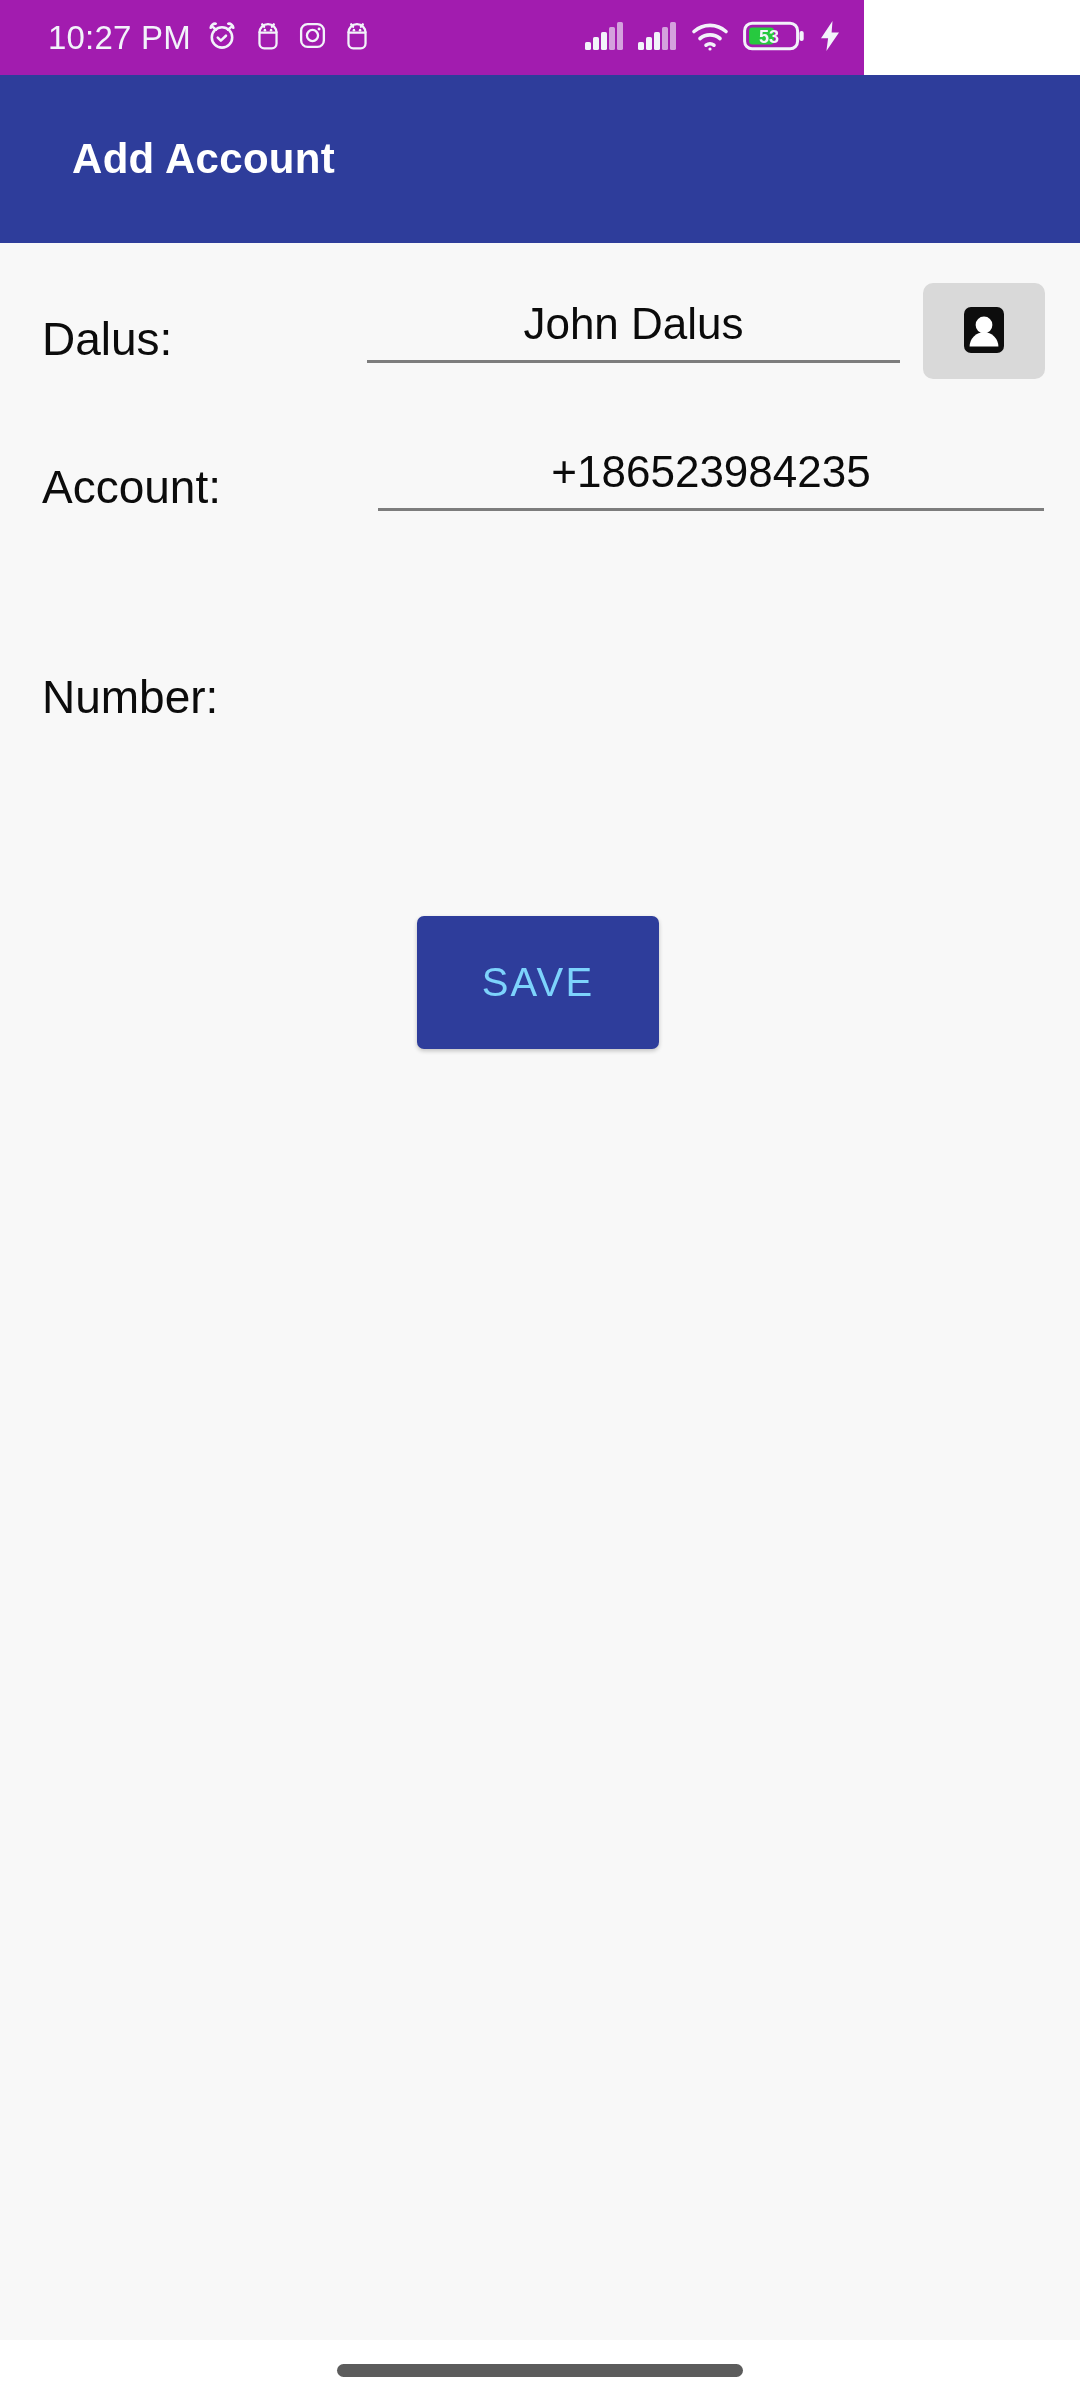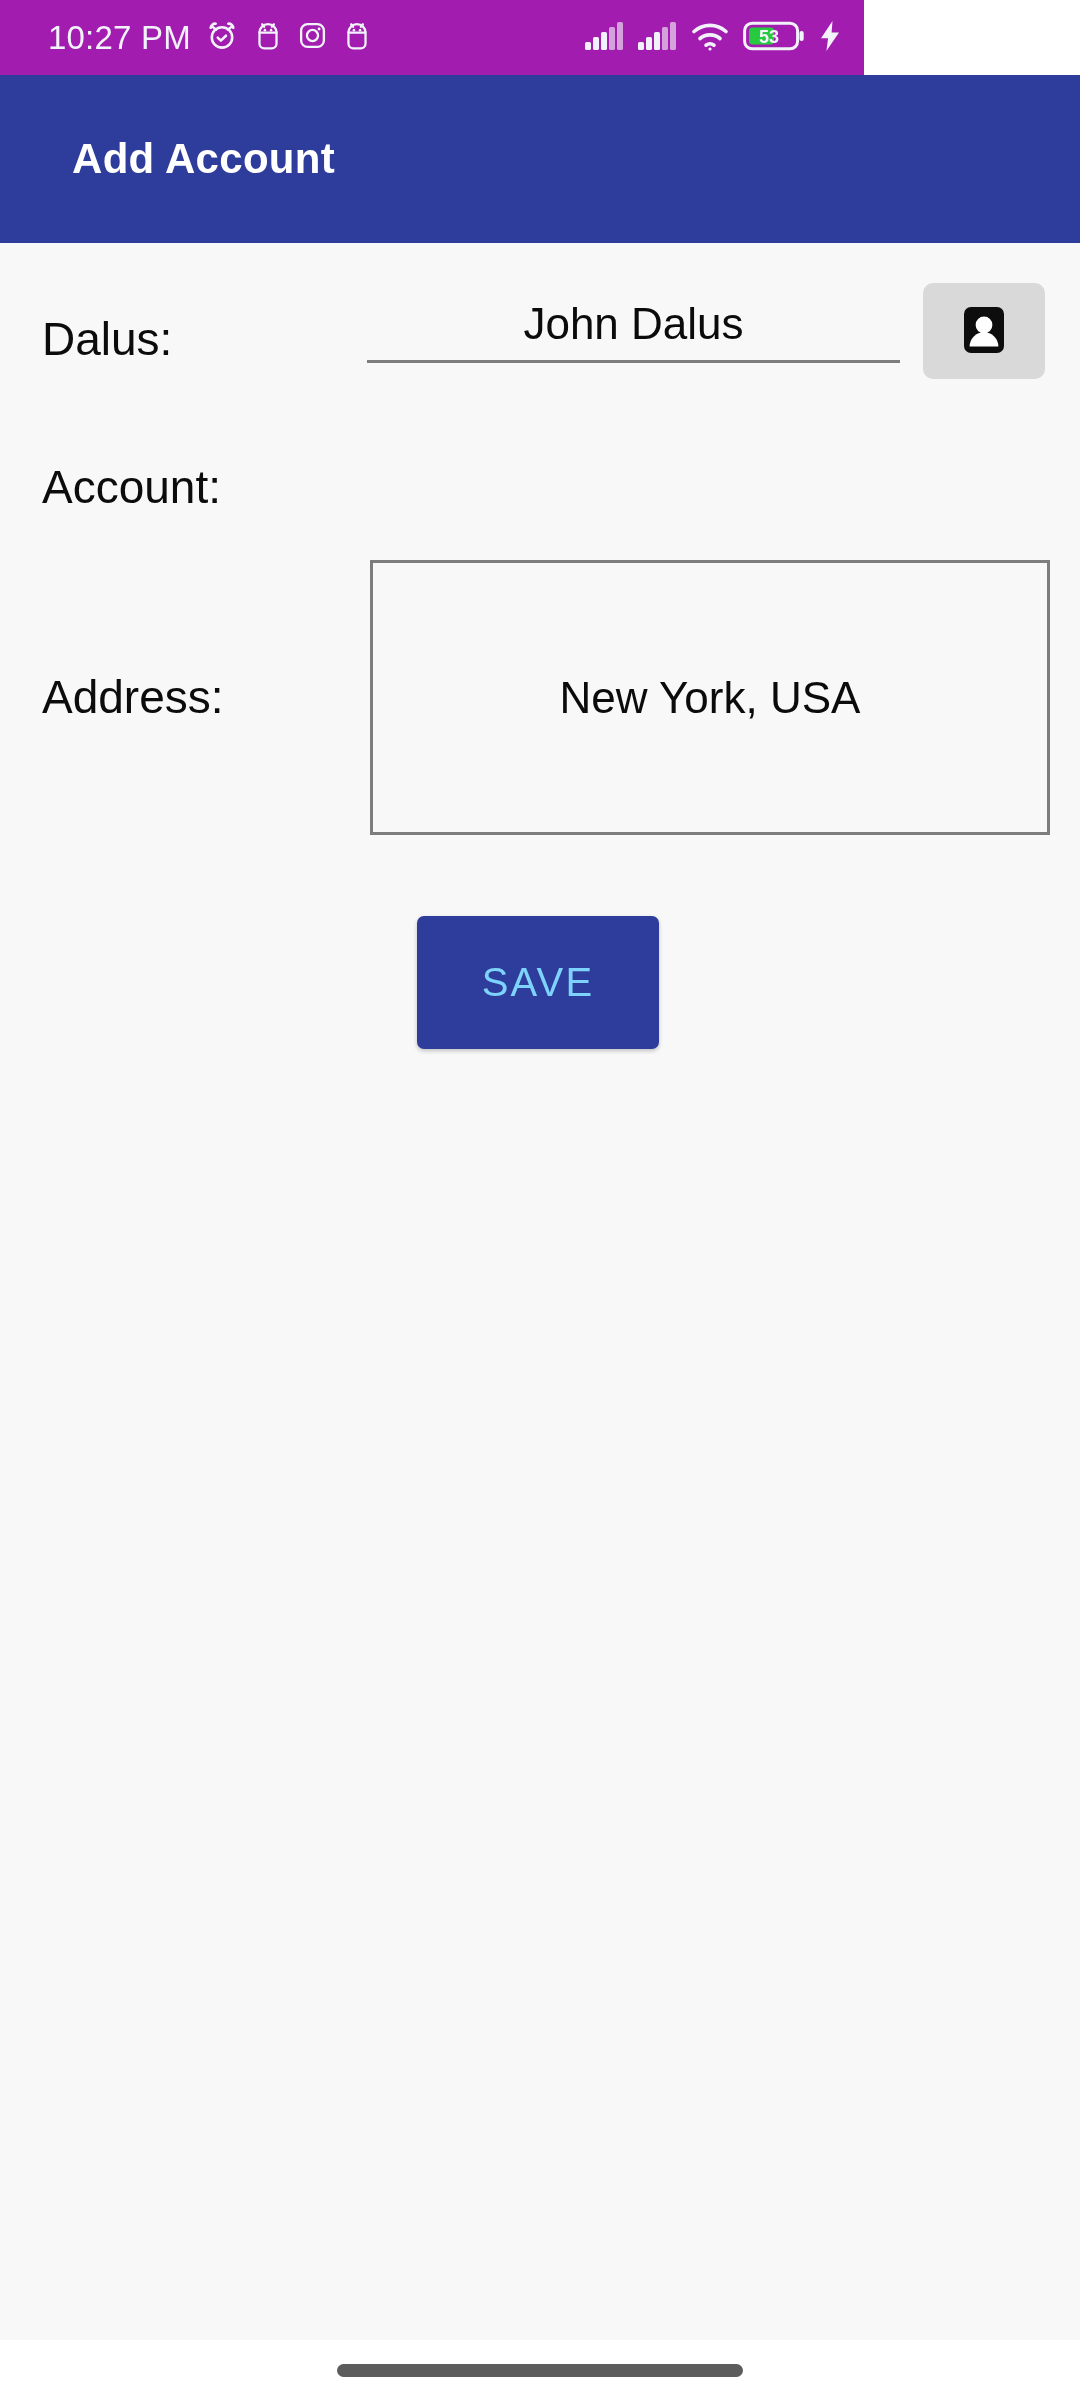--- a/index.html
+++ b/index.html
@@ -294,24 +294,24 @@
     <span>
       <svg width="56" height="56" viewBox="0 0 56 56">
         <rect x="8" y="5" width="40" height="46" rx="7" fill="#0d0d0d"></rect>
         <circle cx="28" cy="23" r="8.4" fill="#ffffff"></circle>
         <path d="M13.6 44.6a14.4 14.4 0 0 1 28.8 0z" fill="#ffffff"></path>
       </svg>
     </span>
   </button>
 
   <span class="field-label number-label">Account:</span>
-
-  <span class="field-label address-label">Address:</span>
-  <div class="address-box">
-    <span class="value">New York, USA</span>
+  <div class="underline-field number-field">
+    <span class="value">+186523984235</span>
   </div>
+
+  <span class="field-label address-label">Number:</span>
 
   <button class="save-button">SAVE</button>
 </div>
 
 <div class="nav-bar">
   <div class="nav-pill"></div>
 </div>
 
 </body></html>

